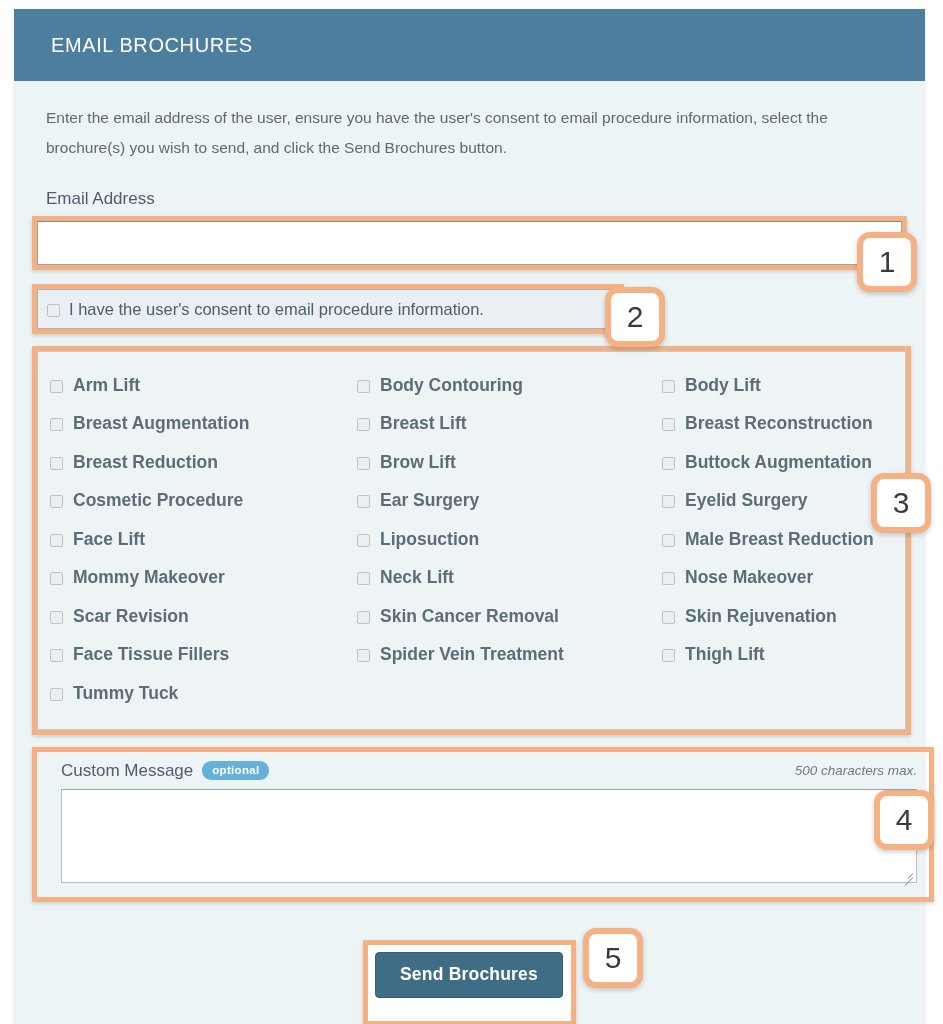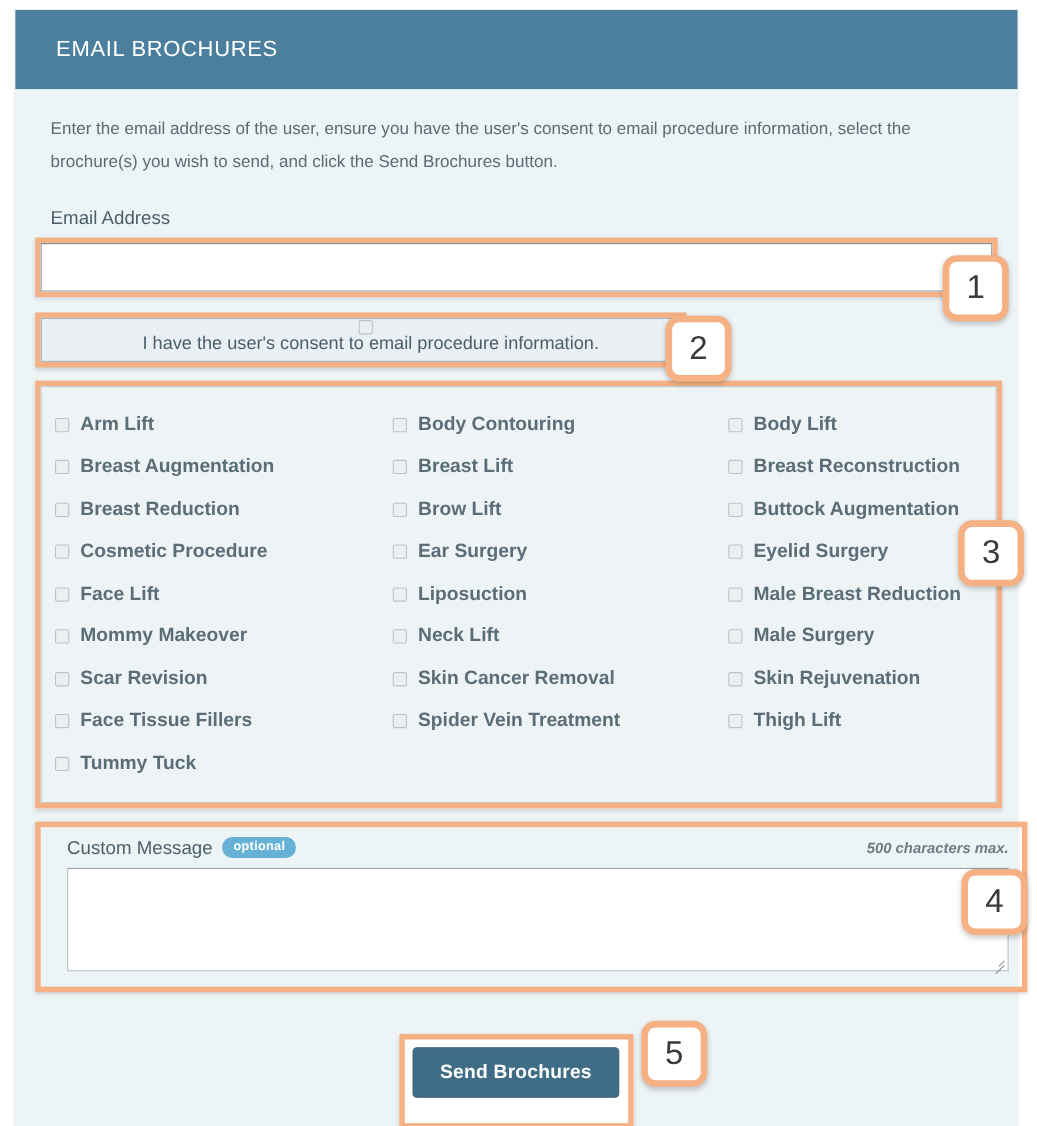--- a/index.html
+++ b/index.html
@@ -95,21 +95,20 @@
     margin-top: 14px;
     width: 592px;
   }
   .consent-inner {
     background: #e9eff2;
     border: 1px solid #a9b2b7;
     height: 40px;
     display: flex;
     align-items: center;
     padding-left: 9px;
-    flex-direction: column;
   }
   .consent-label {
     color: #4a5f6b;
     font-size: 16.5px;
     margin-left: 9px;
   }
 
   
   .cb {
     display: inline-block;
@@ -176,21 +175,20 @@
     font-weight: bold;
     border-radius: 9px;
     padding: 3px 10px 4px 10px;
     letter-spacing: 0.3px;
   }
   .char-max {
     margin-left: auto;
     color: #6b7c85;
     font-size: 13.5px;
     font-style: italic;
-    font-weight: bold;
   }
   .textarea-box {
     position: relative;
     width: 100%;
     height: 94px;
     background: #ffffff;
     border: 1px solid #b7bfc3;
     border-top-color: #9aa3a8;
   }
   .textarea-box textarea {
@@ -367,21 +365,21 @@
               <div class="brochure-item">
                 <span class="cb"></span>
                 <span class="txt">Mommy Makeover</span>
               </div>
               <div class="brochure-item">
                 <span class="cb"></span>
                 <span class="txt">Neck Lift</span>
               </div>
               <div class="brochure-item">
                 <span class="cb"></span>
-                <span class="txt">Male Surgery</span>
+                <span class="txt">Nose Makeover</span>
               </div>
               <div class="brochure-item">
                 <span class="cb"></span>
                 <span class="txt">Scar Revision</span>
               </div>
               <div class="brochure-item">
                 <span class="cb"></span>
                 <span class="txt">Skin Cancer Removal</span>
               </div>
               <div class="brochure-item">

